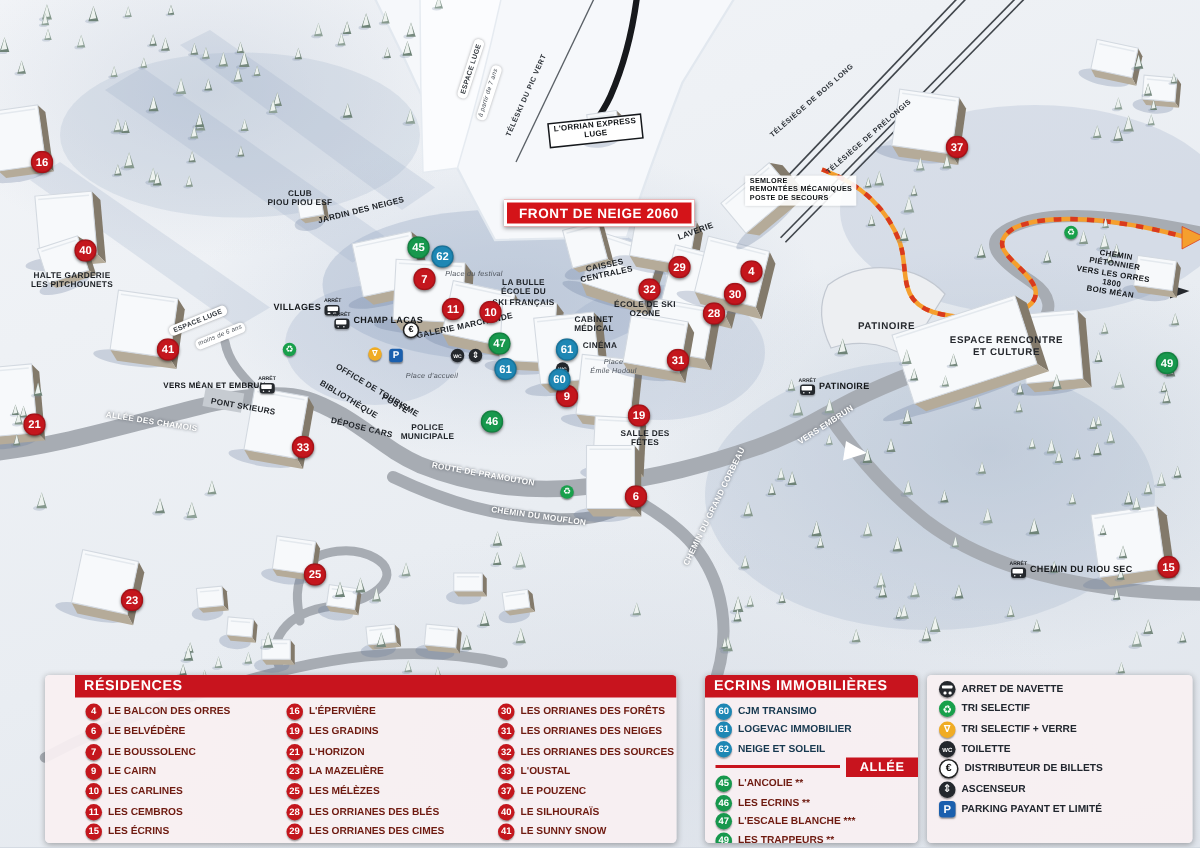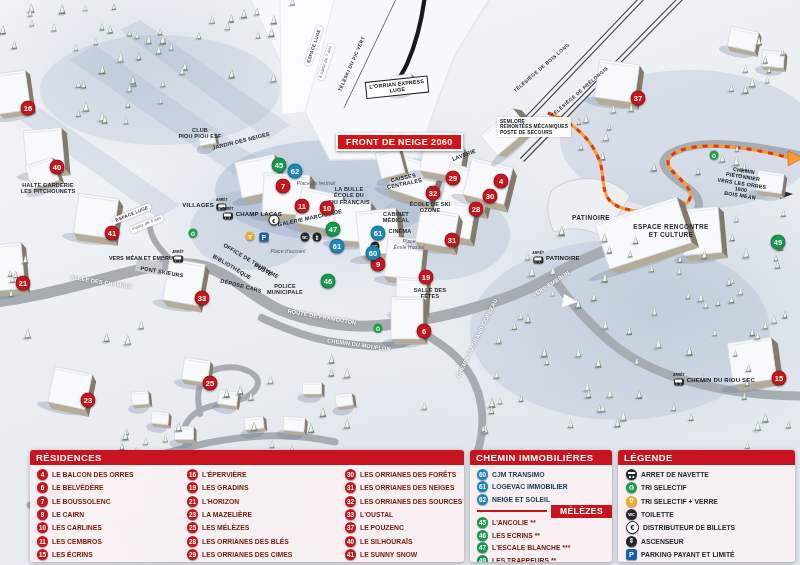--- a/index.html
+++ b/index.html
@@ -48,21 +48,21 @@
   .stop{position:absolute;display:flex;align-items:center;gap:2px;transform:translate(-50%,-50%);pointer-events:none;}
   .stopname{font-size:6px;font-weight:bold;color:#14171a;letter-spacing:.2px;white-space:nowrap;}
   .stopbadge{display:flex;flex-direction:column;align-items:center;}
   .arret{font-size:3.4px;font-weight:bold;color:#24282d;line-height:1.1;}
   .busicon{width:10px;height:7.5px;background:#24282d;border-radius:2px;position:relative;box-shadow:0 1px 1px rgba(0,0,0,.3);}
   .busicon::before{content:"";position:absolute;left:1.5px;right:1.5px;top:1.4px;height:2.4px;background:#fff;border-radius:.5px;}
   .busicon::after{content:"";position:absolute;left:2px;bottom:.8px;width:1.6px;height:1.6px;background:#fff;border-radius:50%;box-shadow:3.8px 0 0 #fff;}
   
   .panel{position:absolute;top:450px;height:112px;background:rgba(249,240,242,.93);
     border-radius:3px;box-shadow:0 1px 4px rgba(0,0,0,.3);overflow:hidden;}
-  #panel-res{left:30px;width:434px;} #panel-ag{left:470px;width:142px;} #panel-leg{left:618px;width:177px;}
+  #panel-res{left:30px;width:401px;padding-left:20px;} #panel-ag{left:470px;width:142px;} #panel-leg{left:618px;width:177px;}
   .phead{background:#c8141e;color:#fff;font-size:9.5px;font-weight:bold;letter-spacing:.4px;
     padding:2px 6px;height:11px;line-height:11px;}
   .rescols{display:flex;padding:3px 4px 0 4px;}
   .rescol{display:flex;flex-direction:column;}
   .rescol:nth-child(1){width:150px;} .rescol:nth-child(2){width:158px;} .rescol:nth-child(3){width:118px;}
   .lrow{display:flex;align-items:center;gap:4px;height:13.3px;padding:0 3px;}
   .lrow-sm{height:12.5px;}
   .lnum{width:11px;height:11px;min-width:11px;border-radius:50%;color:#fff;font-size:6.3px;font-weight:bold;
     display:flex;align-items:center;justify-content:center;box-shadow:0 1px 1px rgba(0,0,0,.35);}
   .ltext{font-size:6.8px;font-weight:bold;white-space:nowrap;}
@@ -1560,38 +1560,38 @@
           </div>
           <div class="lrow">
             <div class="lnum" style="background: rgb(196, 22, 29);">41</div>
             <div class="ltext t-res">LE SUNNY SNOW</div>
           </div>
         </div>
       </div>
   </div>
 
   <div class="panel" id="panel-ag">
-    <div class="phead">CHEMIN IMMOBILIÈRES</div>
+    <div class="phead">ECRINS IMMOBILIÈRES</div>
     <div class="aglist" id="aglist">
         <div class="lrow lrow-sm">
           <div class="lnum" style="background: rgb(30, 135, 180);">60</div>
           <div class="ltext t-ag">CJM TRANSIMO</div>
         </div>
         <div class="lrow lrow-sm">
           <div class="lnum" style="background: rgb(30, 135, 180);">61</div>
           <div class="ltext t-ag">LOGEVAC IMMOBILIER</div>
         </div>
         <div class="lrow lrow-sm">
           <div class="lnum" style="background: rgb(30, 135, 180);">62</div>
           <div class="ltext t-ag">NEIGE ET SOLEIL</div>
         </div>
       </div>
     <div class="hotdivider">
       <span class="hline"></span>
-      <span class="hotbar">MÉLÈZES</span>
+      <span class="hotbar">ALLÉE</span>
     </div>
     <div class="aglist" id="hotlist" style="padding-top:0;">
         <div class="lrow lrow-sm">
           <div class="lnum" style="background: rgb(23, 152, 77);">45</div>
           <div class="ltext t-hot">L'ANCOLIE **</div>
         </div>
         <div class="lrow lrow-sm">
           <div class="lnum" style="background: rgb(23, 152, 77);">46</div>
           <div class="ltext t-hot">LES ECRINS **</div>
         </div>
@@ -1600,21 +1600,20 @@
           <div class="ltext t-hot">L'ESCALE BLANCHE ***</div>
         </div>
         <div class="lrow lrow-sm">
           <div class="lnum" style="background: rgb(23, 152, 77);">49</div>
           <div class="ltext t-hot">LES TRAPPEURS **</div>
         </div>
       </div>
   </div>
 
   <div class="panel" id="panel-leg">
-    <div class="phead">LÉGENDE</div>
     <div class="leglist" id="leglist">
         <div class="lrow">
           <div class="lic lic-nav"></div>
           <div class="ltext t-leg">ARRET DE NAVETTE</div>
         </div>
         <div class="lrow">
           <div class="lic lic-tri">♻</div>
           <div class="ltext t-leg">TRI SELECTIF</div>
         </div>
         <div class="lrow">

